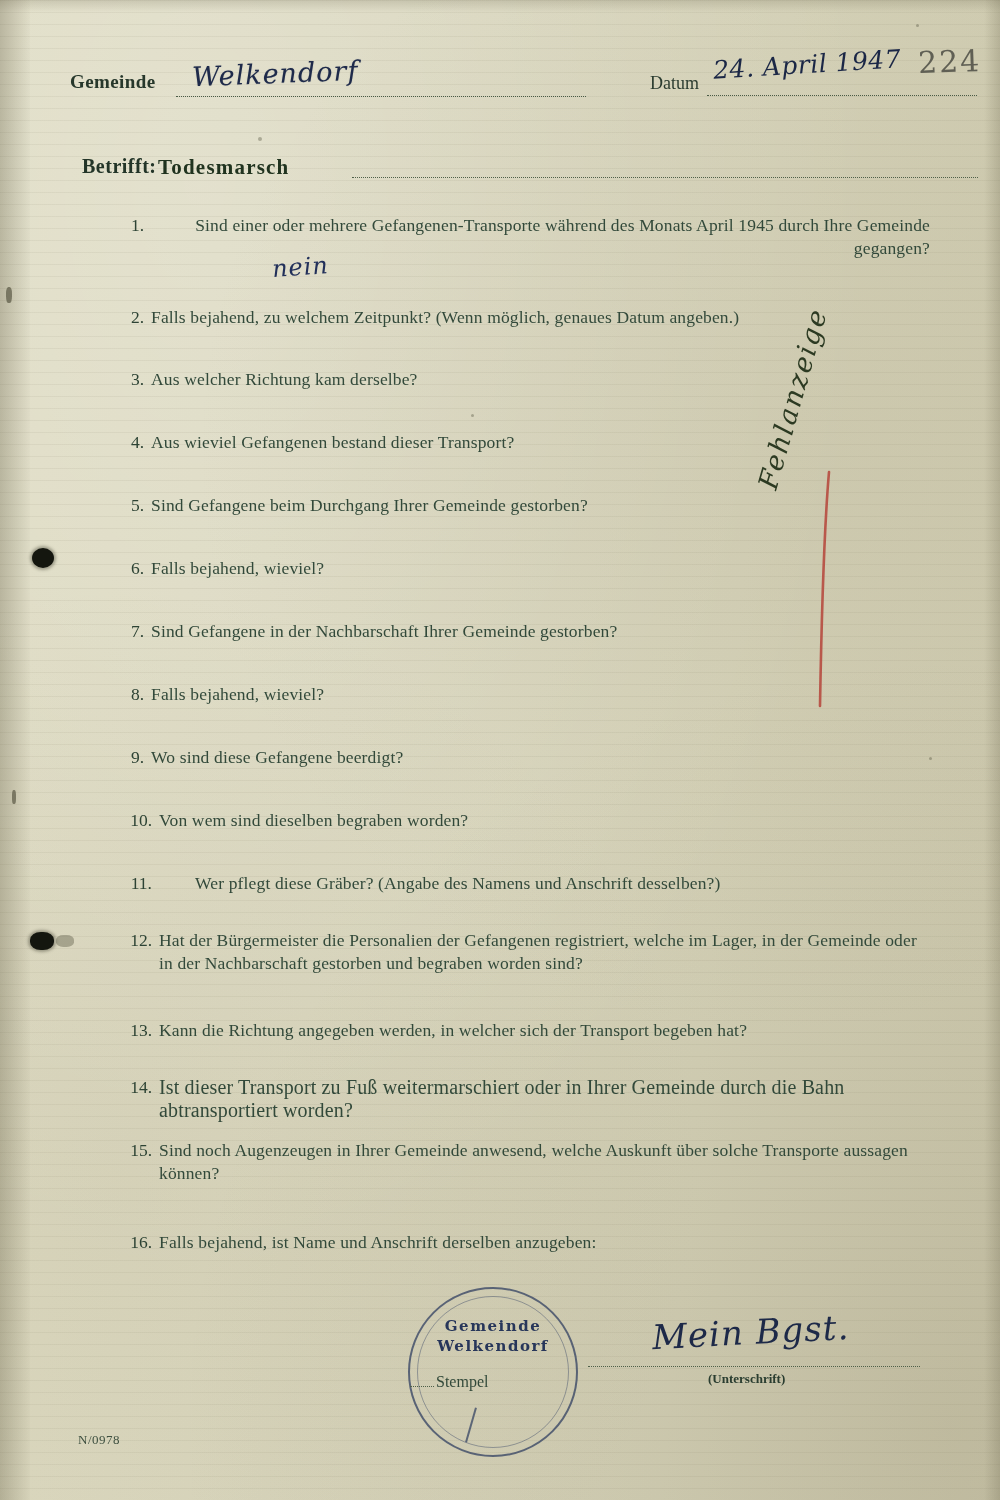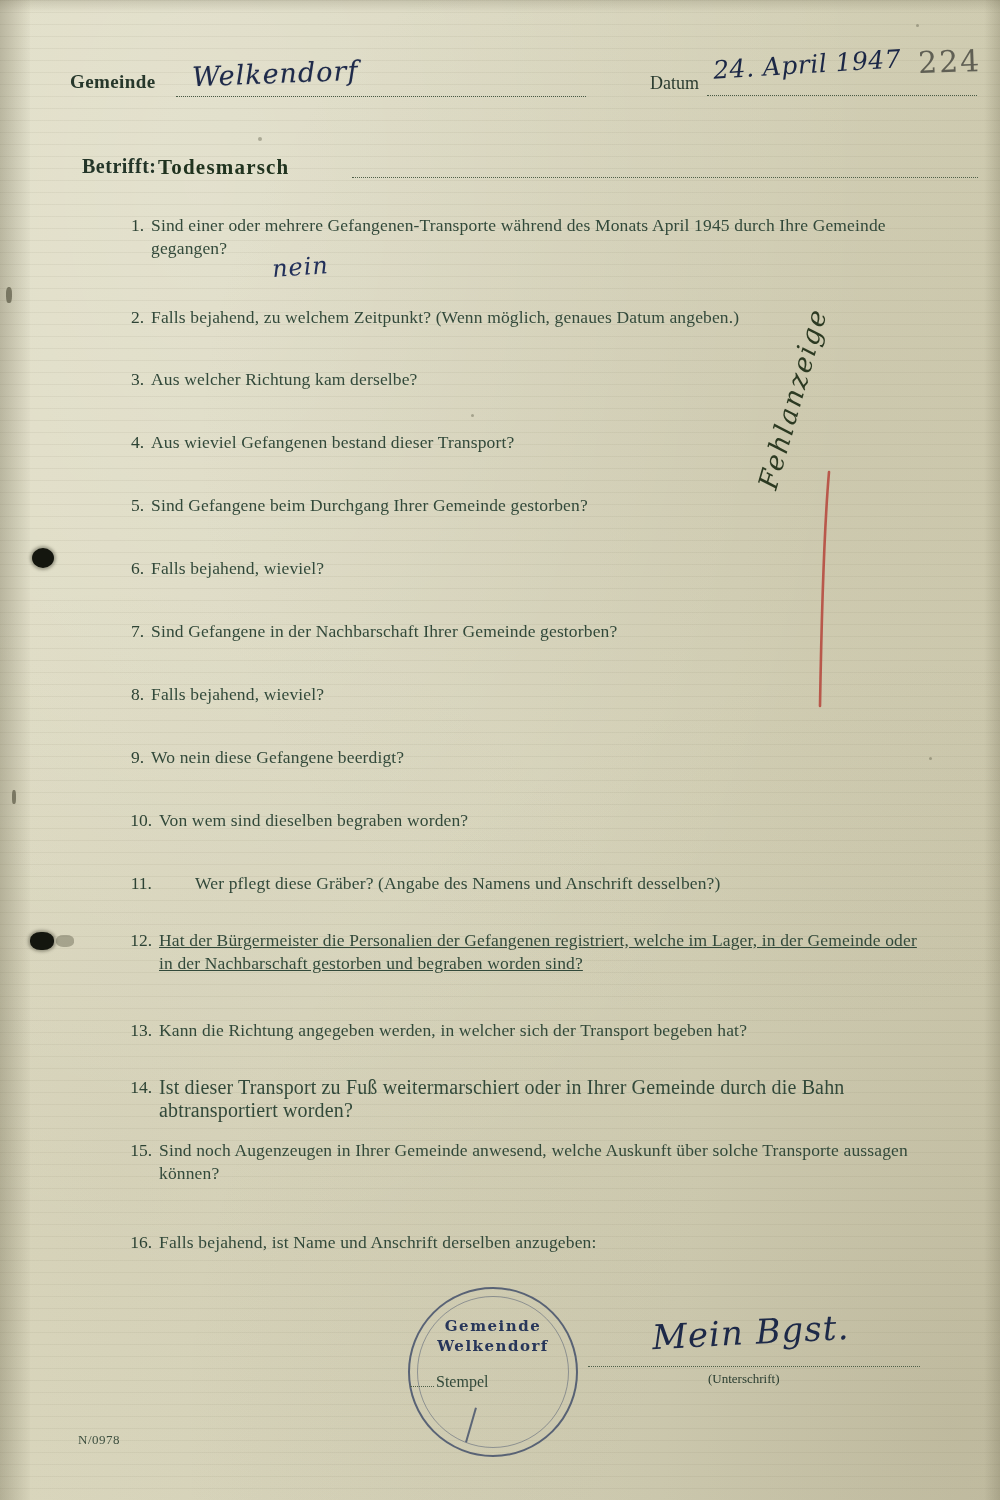--- a/index.html
+++ b/index.html
@@ -337,21 +337,21 @@
     font-size: 34px;
     color: #1d2948;
     letter-spacing: 1px;
     transform: rotate(-3deg);
   }
   #unterschrift-label {
     position: absolute;
     left: 708px;
     top: 1371px;
     font-size: 13px;
-    font-weight: normal;
+    font-weight: bold;
     color: #2a3d30;
   }
 
   #form-code {
     position: absolute;
     left: 78px;
     top: 1432px;
     font-size: 13px;
     color: #3e5040;
     letter-spacing: 0.5px;
@@ -390,21 +390,21 @@
   <div id="betrifft-row">
     <div id="betrifft-rule"></div>
     <div id="betrifft-label">Betrifft:</div>
     <div id="betrifft-value">Todesmarsch</div>
   </div>
 
   <div id="questions">
 
     <div class="qa" style="top:0px;">
       <div class="q-num">1.</div>
-      <div class="q-text" style="max-width:796px;">Sind einer oder mehrere Gefangenen-Transporte während des Monats April 1945 durch Ihre Gemeinde gegangen?</div>
+      <div class="q-text" style="max-width:796px;text-align:right;">Sind einer oder mehrere Gefangenen-Transporte während des Monats April 1945 durch Ihre Gemeinde gegangen?</div>
     </div>
 
     <div class="qa" style="top:92px;">
       <div class="q-num">2.</div>
       <div class="q-text">Falls bejahend, zu welchem Zeitpunkt?  (Wenn möglich, genaues Datum angeben.)</div>
     </div>
 
     <div class="qa" style="top:154px;">
       <div class="q-num">3.</div>
       <div class="q-text">Aus welcher Richtung kam derselbe?</div>
@@ -430,36 +430,36 @@
       <div class="q-text">Sind Gefangene in der Nachbarschaft Ihrer Gemeinde gestorben?</div>
     </div>
 
     <div class="qa" style="top:469px;">
       <div class="q-num">8.</div>
       <div class="q-text">Falls bejahend, wieviel?</div>
     </div>
 
     <div class="qa" style="top:532px;">
       <div class="q-num">9.</div>
-      <div class="q-text">Wo nein diese Gefangene beerdigt?</div>
+      <div class="q-text">Wo sind diese Gefangene beerdigt?</div>
     </div>
 
     <div class="qa" style="top:595px;align-items:flex-end;">
       <div class="q-num" style="min-width:34px;">10.</div>
       <div class="q-text">Von wem sind dieselben begraben worden?</div>
     </div>
 
     <div class="qa" style="top:658px;gap:36px;">
       <div class="q-num" style="min-width:34px;">11.</div>
       <div class="q-text">Wer pflegt diese Gräber?  (Angabe des Namens und Anschrift desselben?)</div>
     </div>
 
     <div class="qa" style="top:715px;">
       <div class="q-num" style="min-width:34px;">12.</div>
-      <div class="q-text" style="max-width:800px;text-decoration:underline;">Hat der Bürgermeister die Personalien der Gefangenen registriert, welche im Lager, in der Gemeinde oder in der Nachbarschaft gestorben und begraben worden sind?</div>
+      <div class="q-text" style="max-width:800px;">Hat der Bürgermeister die Personalien der Gefangenen registriert, welche im Lager, in der Gemeinde oder in der Nachbarschaft gestorben und begraben worden sind?</div>
     </div>
 
     <div class="qa" style="top:805px;">
       <div class="q-num" style="min-width:34px;">13.</div>
       <div class="q-text">Kann die Richtung angegeben werden, in welcher sich der Transport begeben hat?</div>
     </div>
 
     <div class="qa" style="top:862px;">
       <div class="q-num" style="min-width:34px;">14.</div>
       <div class="q-text" style="max-width:808px; font-size:20px;">Ist dieser Transport zu Fuß weitermarschiert oder in Ihrer Gemeinde durch die Bahn abtransportiert worden?</div>

